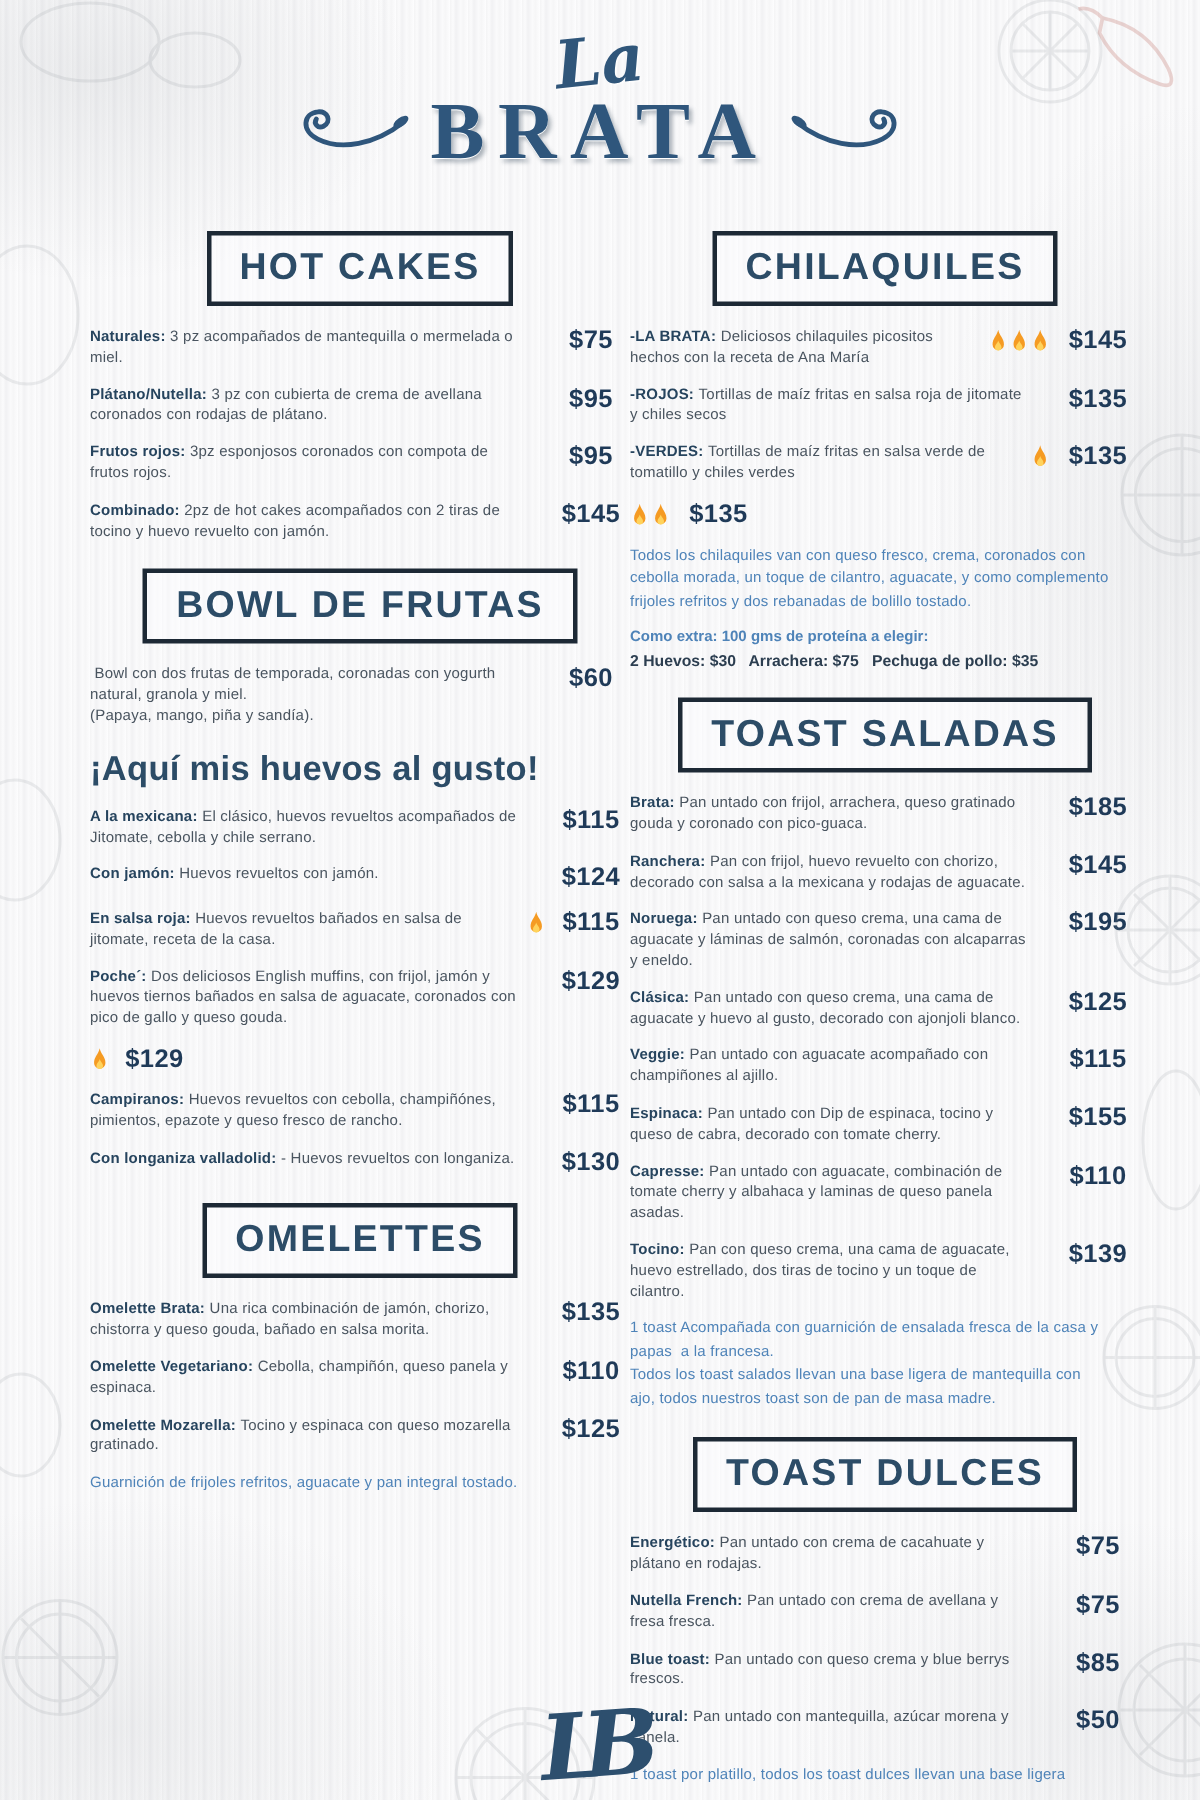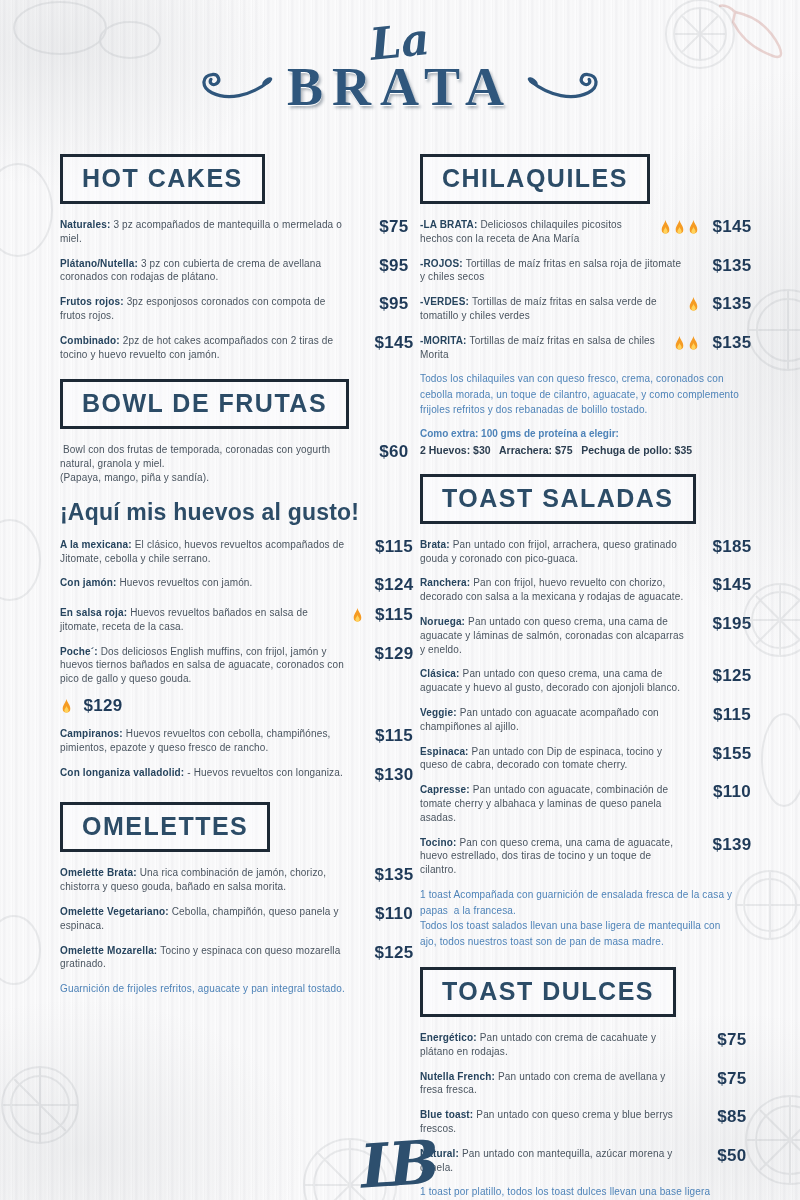--- a/index.html
+++ b/index.html
@@ -30,21 +30,21 @@
     text-shadow:0 1px 0 #fff, 2px 3px 3px rgba(25,45,65,.35);
   }
   .flourish { width:86px; height:40px; }
   .flourish.flip { transform:scaleX(-1); }
 
   
   .cols { display:flex; padding:12px 40px 0 60px; }
   .col-left  { width:360px; flex:none; }
   .col-right { width:340px; flex:none; }
 
-  .sec-head-wrap { text-align:left; margin:18px 0 14px; }
+  .sec-head-wrap { text-align:center; margin:18px 0 14px; }
   .sec-head-wrap:first-child { margin-top:0; }
   .sec-head {
     display:inline-block; border:3px solid #1d2935; padding:7px 19px 8px;
     font-size:25px; font-weight:800; letter-spacing:1.5px; color:#2c4c67;
     background:rgba(253,253,254,.45); white-space:nowrap;
   }
   .headline { font-size:23px; font-weight:800; color:#2c4c67; margin:14px 0 12px; letter-spacing:.2px; }
 
   .item { display:flex; align-items:flex-start; margin-top:11px; }
   .item:first-child { margin-top:0; }
@@ -261,21 +261,20 @@
           <div class="item-text"><span class="item-name">-VERDES:</span><span class="item-desc">Tortillas de maíz fritas en salsa verde de tomatillo y chiles verdes</span></div>
           <div class="flames">
             <svg class="flame-svg" viewBox="0 0 24 32">
               <path d="M12 1 C13 8 19 11 19 19 a7 7 0 0 1 -14 0 C5 12 10 9 12 1z" fill="#f59b23"></path>
               <path d="M12 14 c1 4 4 4.5 4 8.5 a4 4 0 0 1 -8 0 c0-3.5 3-4.5 4-8.5z" fill="#ffd35c"></path>
             </svg>
           </div>
           <div class="price">$135</div>
         </div>
         <div class="item">
-          <div class="item-text"><span class="item-name">-MORITA:</span><span class="item-desc">Tortillas de maíz fritas en salsa de chiles Morita</span></div>
           <div class="flames">
             <svg class="flame-svg" viewBox="0 0 24 32">
               <path d="M12 1 C13 8 19 11 19 19 a7 7 0 0 1 -14 0 C5 12 10 9 12 1z" fill="#f59b23"></path>
               <path d="M12 14 c1 4 4 4.5 4 8.5 a4 4 0 0 1 -8 0 c0-3.5 3-4.5 4-8.5z" fill="#ffd35c"></path>
             </svg>
             <svg class="flame-svg" viewBox="0 0 24 32">
               <path d="M12 1 C13 8 19 11 19 19 a7 7 0 0 1 -14 0 C5 12 10 9 12 1z" fill="#f59b23"></path>
               <path d="M12 14 c1 4 4 4.5 4 8.5 a4 4 0 0 1 -8 0 c0-3.5 3-4.5 4-8.5z" fill="#ffd35c"></path>
             </svg>
           </div>

